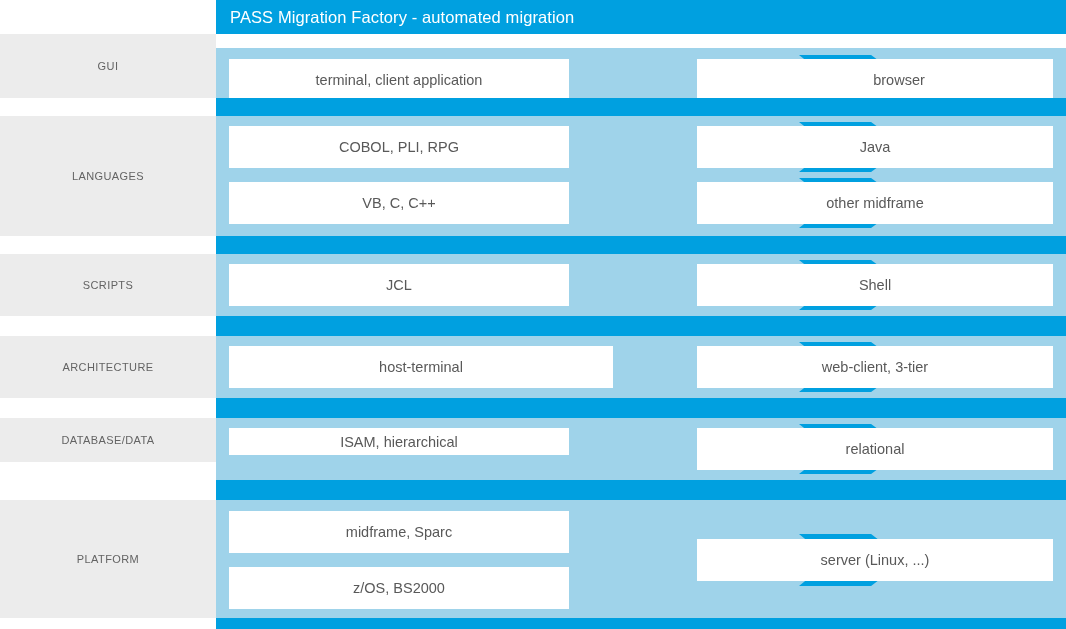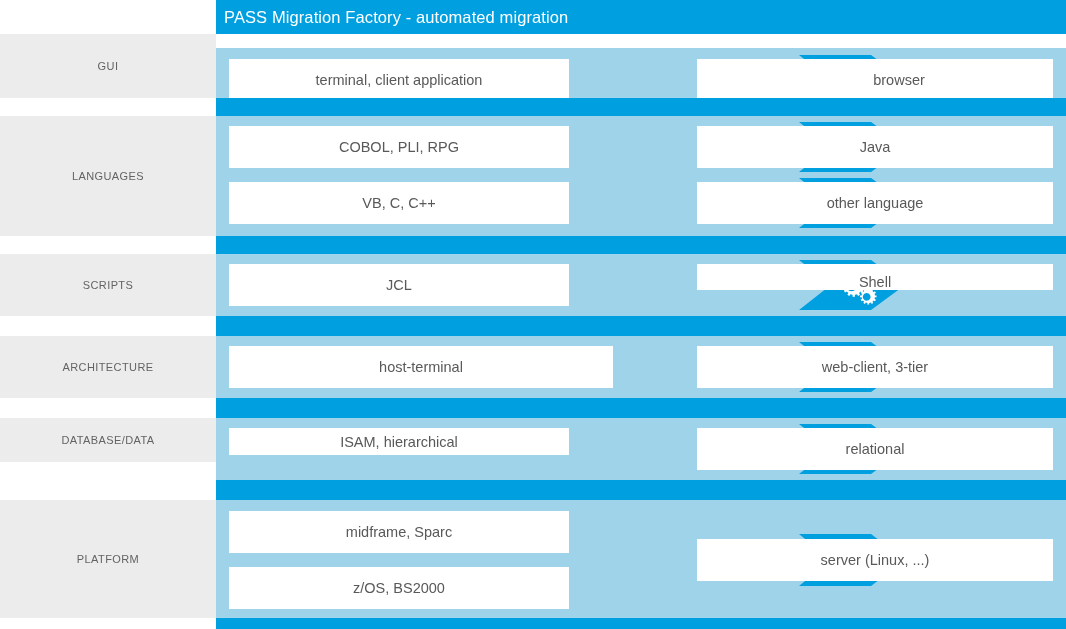--- a/index.html
+++ b/index.html
@@ -25,21 +25,21 @@
   .title-bar {
     position: absolute;
     left: 216px;
     top: 0px;
     width: 850px;
     height: 34px;
     background: #00a0e0;
     box-sizing: border-box;
     display: flex;
     align-items: center;
-    padding-left: 8px;
+    padding-left: 14px;
   }
   .title-bar .title-text {
     color: #ffffff;
     font-size: 16.5px;
     letter-spacing: 0.1px;
     white-space: nowrap;
   }
 
   
   .cat-cell {
@@ -184,39 +184,39 @@
     <div class="arrow" style="left:583px;top:62px;width:106px;height:50px;">
       <svg class="gears-svg" viewBox="0 0 100 100">
         <g fill="#ffffff">
           <path d="M32 31 l5 -3 l2.6 4.5 a22 22 0 0 1 5.4 -1.5 l0 -5.2 l5.8 0 l0 5.2 a22 22 0 0 1 5.4 1.5 l2.6 -4.5 l5 3 l-2.6 4.5 a22 22 0 0 1 3.9 3.9 l4.5 -2.6 l3 5 l-4.5 2.6 a22 22 0 0 1 1.5 5.4 l5.2 0 l0 5.8 l-5.2 0 a22 22 0 0 1 -1.5 5.4 l4.5 2.6 l-3 5 l-4.5 -2.6 a22 22 0 0 1 -3.9 3.9 l2.6 4.5 l-5 3 l-2.6 -4.5 a22 22 0 0 1 -5.4 1.5 l0 5.2 l-5.8 0 l0 -5.2 a22 22 0 0 1 -5.4 -1.5 l-2.6 4.5 l-5 -3 l2.6 -4.5 a22 22 0 0 1 -3.9 -3.9 l-4.5 2.6 l-3 -5 l4.5 -2.6 a22 22 0 0 1 -1.5 -5.4 l-5.2 0 l0 -5.8 l5.2 0 a22 22 0 0 1 1.5 -5.4 l-4.5 -2.6 l3 -5 l4.5 2.6 a22 22 0 0 1 3.9 -3.9 z M42.5 38.5 a13.5 13.5 0 1 0 0.01 0 z"></path>
           <path d="M73.5 5 l3.4 -2 l1.8 3 a14 14 0 0 1 3.6 -1 l0 -3.5 l3.9 0 l0 3.5 a14 14 0 0 1 3.6 1 l1.8 -3 l3.4 2 l-1.8 3 a14 14 0 0 1 2.6 2.6 l3 -1.8 l2 3.4 l-3 1.8 a14 14 0 0 1 1 3.6 l3.5 0 l0 3.9 l-3.5 0 a14 14 0 0 1 -1 3.6 l3 1.8 l-2 3.4 l-3 -1.8 a14 14 0 0 1 -2.6 2.6 l1.8 3 l-3.4 2 l-1.8 -3 a14 14 0 0 1 -3.6 1 l0 3.5 l-3.9 0 l0 -3.5 a14 14 0 0 1 -3.6 -1 l-1.8 3 l-3.4 -2 l1.8 -3 a14 14 0 0 1 -2.6 -2.6 l-3 1.8 l-2 -3.4 l3 -1.8 a14 14 0 0 1 -1 -3.6 l-3.5 0 l0 -3.9 l3.5 0 a14 14 0 0 1 1 -3.6 l-3 -1.8 l2 -3.4 l3 1.8 a14 14 0 0 1 2.6 -2.6 z M80.6 12.6 a8.6 8.6 0 1 0 0.01 0 z"></path>
           <path d="M72 61.5 l3.9 -2.3 l2.1 3.5 a16 16 0 0 1 4.1 -1.1 l0 -4 l4.5 0 l0 4 a16 16 0 0 1 4.1 1.1 l2.1 -3.5 l3.9 2.3 l-2.1 3.5 a16 16 0 0 1 3 3 l3.5 -2.1 l2.3 3.9 l-3.5 2.1 a16 16 0 0 1 1.1 4.1 l4 0 l0 4.5 l-4 0 a16 16 0 0 1 -1.1 4.1 l3.5 2.1 l-2.3 3.9 l-3.5 -2.1 a16 16 0 0 1 -3 3 l2.1 3.5 l-3.9 2.3 l-2.1 -3.5 a16 16 0 0 1 -4.1 1.1 l0 4 l-4.5 0 l0 -4 a16 16 0 0 1 -4.1 -1.1 l-2.1 3.5 l-3.9 -2.3 l2.1 -3.5 a16 16 0 0 1 -3 -3 l-3.5 2.1 l-2.3 -3.9 l3.5 -2.1 a16 16 0 0 1 -1.1 -4.1 l-4 0 l0 -4.5 l4 0 a16 16 0 0 1 1.1 -4.1 l-3.5 -2.1 l2.3 -3.9 l3.5 2.1 a16 16 0 0 1 3 -3 z M80.3 69.8 a9.8 9.8 0 1 0 0.01 0 z"></path>
         </g>
       </svg>
     </div>
     <div class="box" style="left:481px;top:66px;width:356px;height:42px;">
-      <span class="box-label">other language</span>
+      <span class="box-label">other midframe</span>
     </div>
   </div>
   <div class="sep-band" style="top:236px;height:18px;"></div>
 
   <div class="row-panel" style="top:254px;height:62px;">
     <div class="box" style="left:13px;top:10px;width:340px;height:42px;">
       <span class="box-label">JCL</span>
     </div>
     <div class="arrow" style="left:583px;top:6px;width:106px;height:50px;">
       <svg class="gears-svg" viewBox="0 0 100 100">
         <g fill="#ffffff">
           <path d="M32 31 l5 -3 l2.6 4.5 a22 22 0 0 1 5.4 -1.5 l0 -5.2 l5.8 0 l0 5.2 a22 22 0 0 1 5.4 1.5 l2.6 -4.5 l5 3 l-2.6 4.5 a22 22 0 0 1 3.9 3.9 l4.5 -2.6 l3 5 l-4.5 2.6 a22 22 0 0 1 1.5 5.4 l5.2 0 l0 5.8 l-5.2 0 a22 22 0 0 1 -1.5 5.4 l4.5 2.6 l-3 5 l-4.5 -2.6 a22 22 0 0 1 -3.9 3.9 l2.6 4.5 l-5 3 l-2.6 -4.5 a22 22 0 0 1 -5.4 1.5 l0 5.2 l-5.8 0 l0 -5.2 a22 22 0 0 1 -5.4 -1.5 l-2.6 4.5 l-5 -3 l2.6 -4.5 a22 22 0 0 1 -3.9 -3.9 l-4.5 2.6 l-3 -5 l4.5 -2.6 a22 22 0 0 1 -1.5 -5.4 l-5.2 0 l0 -5.8 l5.2 0 a22 22 0 0 1 1.5 -5.4 l-4.5 -2.6 l3 -5 l4.5 2.6 a22 22 0 0 1 3.9 -3.9 z M42.5 38.5 a13.5 13.5 0 1 0 0.01 0 z"></path>
           <path d="M73.5 5 l3.4 -2 l1.8 3 a14 14 0 0 1 3.6 -1 l0 -3.5 l3.9 0 l0 3.5 a14 14 0 0 1 3.6 1 l1.8 -3 l3.4 2 l-1.8 3 a14 14 0 0 1 2.6 2.6 l3 -1.8 l2 3.4 l-3 1.8 a14 14 0 0 1 1 3.6 l3.5 0 l0 3.9 l-3.5 0 a14 14 0 0 1 -1 3.6 l3 1.8 l-2 3.4 l-3 -1.8 a14 14 0 0 1 -2.6 2.6 l1.8 3 l-3.4 2 l-1.8 -3 a14 14 0 0 1 -3.6 1 l0 3.5 l-3.9 0 l0 -3.5 a14 14 0 0 1 -3.6 -1 l-1.8 3 l-3.4 -2 l1.8 -3 a14 14 0 0 1 -2.6 -2.6 l-3 1.8 l-2 -3.4 l3 -1.8 a14 14 0 0 1 -1 -3.6 l-3.5 0 l0 -3.9 l3.5 0 a14 14 0 0 1 1 -3.6 l-3 -1.8 l2 -3.4 l3 1.8 a14 14 0 0 1 2.6 -2.6 z M80.6 12.6 a8.6 8.6 0 1 0 0.01 0 z"></path>
           <path d="M72 61.5 l3.9 -2.3 l2.1 3.5 a16 16 0 0 1 4.1 -1.1 l0 -4 l4.5 0 l0 4 a16 16 0 0 1 4.1 1.1 l2.1 -3.5 l3.9 2.3 l-2.1 3.5 a16 16 0 0 1 3 3 l3.5 -2.1 l2.3 3.9 l-3.5 2.1 a16 16 0 0 1 1.1 4.1 l4 0 l0 4.5 l-4 0 a16 16 0 0 1 -1.1 4.1 l3.5 2.1 l-2.3 3.9 l-3.5 -2.1 a16 16 0 0 1 -3 3 l2.1 3.5 l-3.9 2.3 l-2.1 -3.5 a16 16 0 0 1 -4.1 1.1 l0 4 l-4.5 0 l0 -4 a16 16 0 0 1 -4.1 -1.1 l-2.1 3.5 l-3.9 -2.3 l2.1 -3.5 a16 16 0 0 1 -3 -3 l-3.5 2.1 l-2.3 -3.9 l3.5 -2.1 a16 16 0 0 1 -1.1 -4.1 l-4 0 l0 -4.5 l4 0 a16 16 0 0 1 1.1 -4.1 l-3.5 -2.1 l2.3 -3.9 l3.5 2.1 a16 16 0 0 1 3 -3 z M80.3 69.8 a9.8 9.8 0 1 0 0.01 0 z"></path>
         </g>
       </svg>
     </div>
-    <div class="box" style="left:481px;top:10px;width:356px;height:26px;align-items:flex-end;">
+    <div class="box" style="left:481px;top:10px;width:356px;height:42px;">
       <span class="box-label">Shell</span>
     </div>
   </div>
   <div class="sep-band" style="top:316px;height:20px;"></div>
 
   <div class="row-panel" style="top:336px;height:62px;">
     <div class="box" style="left:13px;top:10px;width:384px;height:42px;">
       <span class="box-label">host-terminal</span>
     </div>
     <div class="arrow" style="left:583px;top:6px;width:106px;height:50px;">

